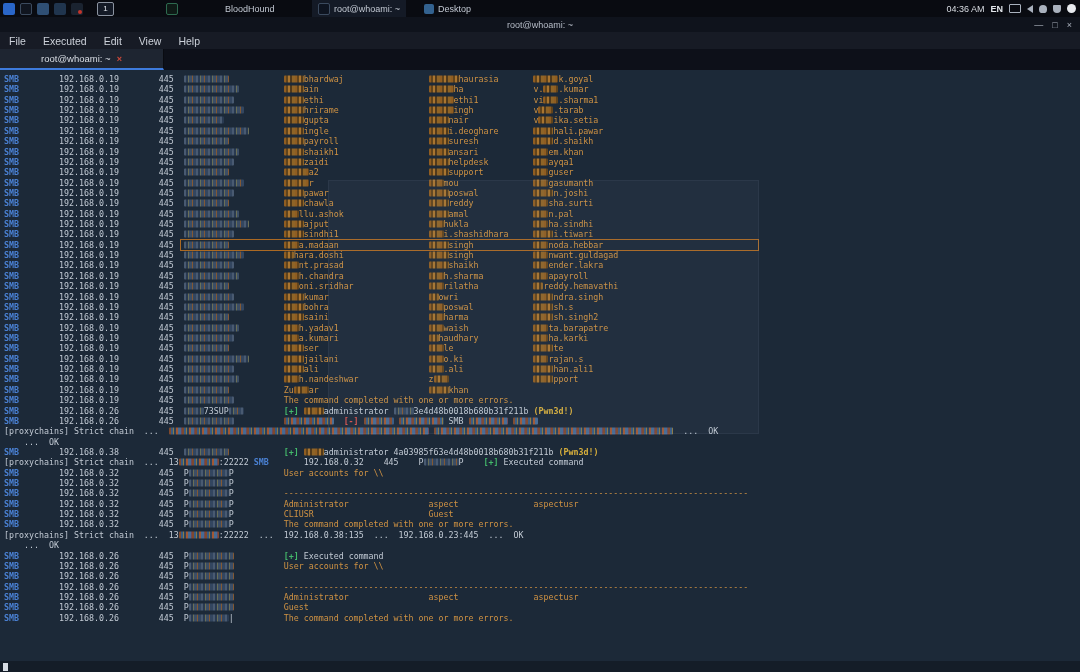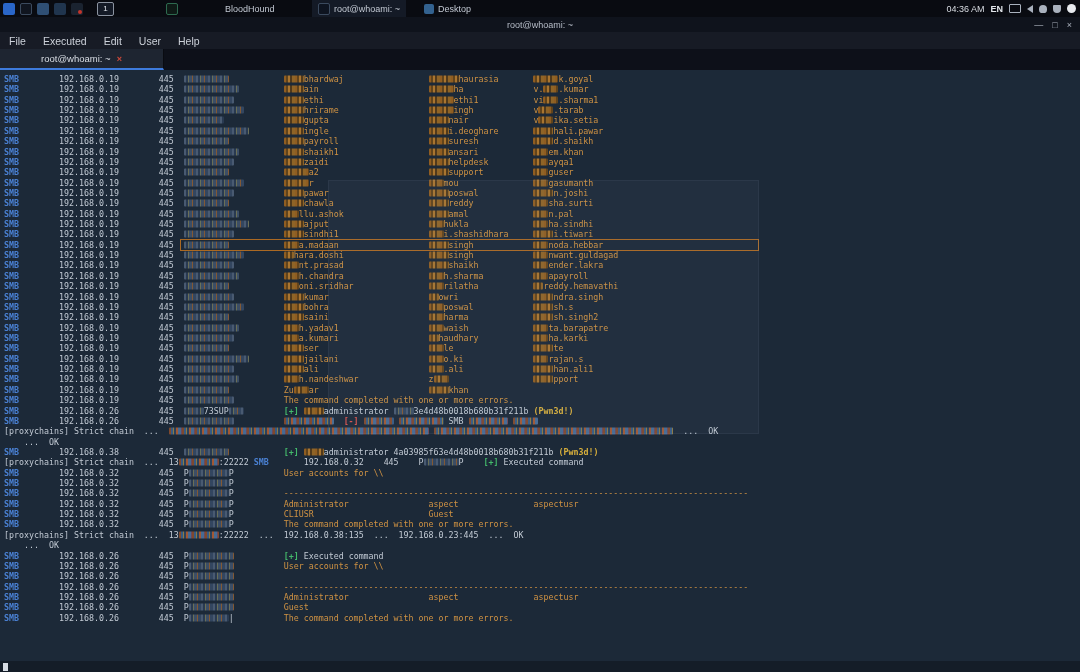--- a/index.html
+++ b/index.html
@@ -117,21 +117,21 @@
     <span>—</span>
     <span>□</span>
     <span>×</span>
   </div>
 </div>
 
 <div id="menubar">
   <span>File</span>
   <span>Executed</span>
   <span>Edit</span>
-  <span>User</span>
+  <span>View</span>
   <span>Help</span>
 </div>
 
 <div id="tabbar">
   <div class="tab active">
     <span>root@whoami: ~</span>
     <span class="tab-close">×</span>
   </div>
 </div>
 

